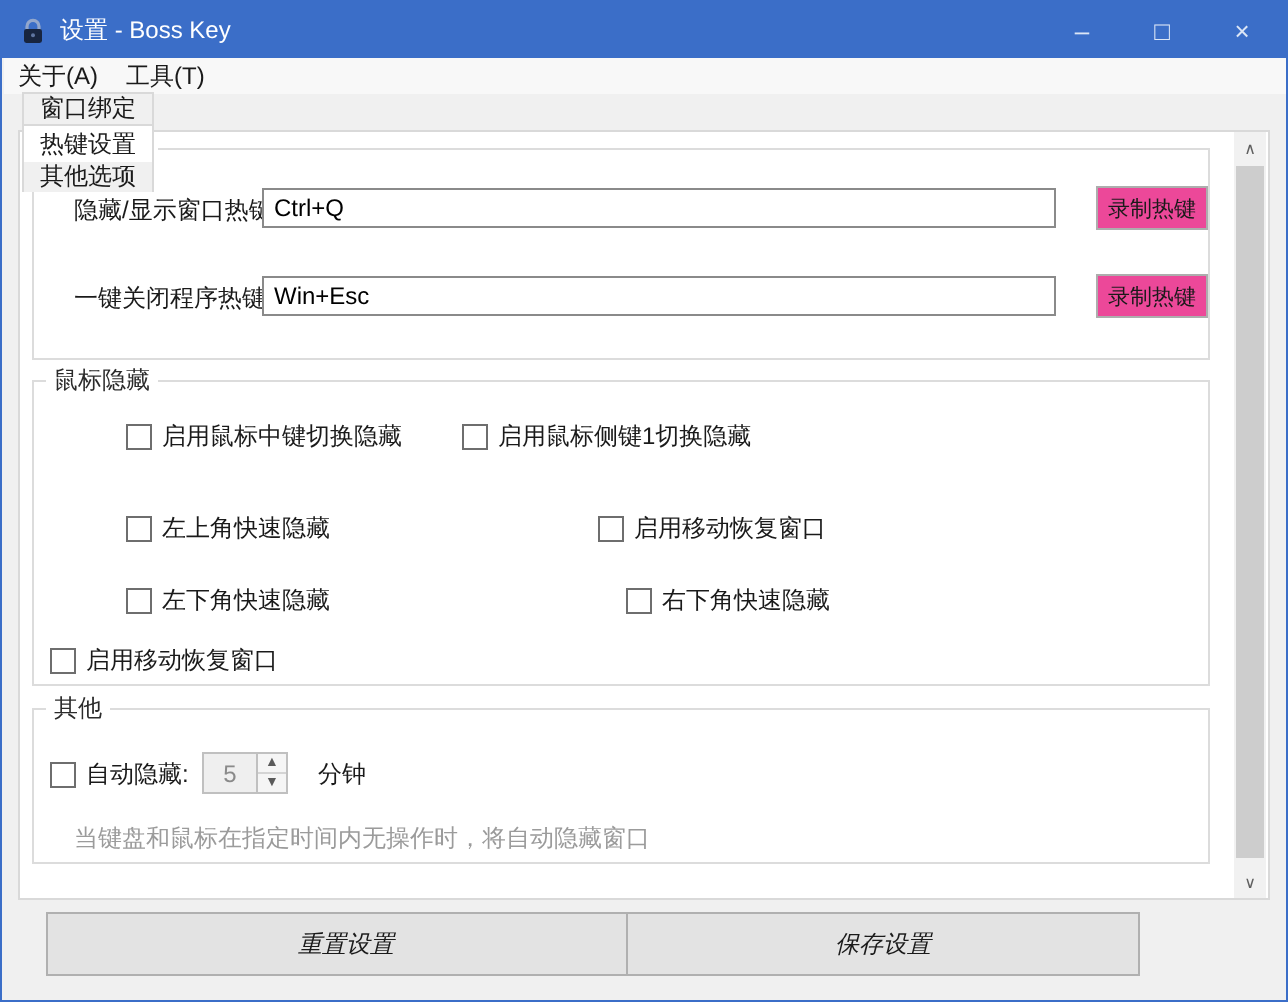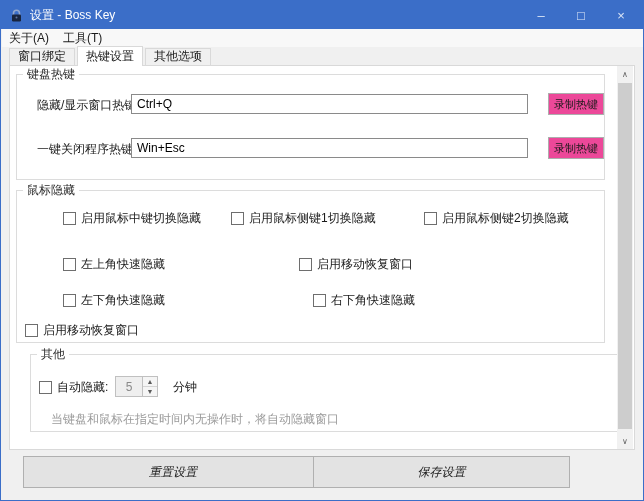--- a/index.html
+++ b/index.html
@@ -12,21 +12,21 @@
   .titlebar .lock{margin-left:9px;width:13px;height:13px;flex:0 0 auto;}
   .titlebar .title{margin-left:7px;color:#ffffff;font-size:12px;}
   .wincontrols{position:absolute;right:2px;top:0;height:28px;display:flex;}
   .wincontrol{width:40px;height:28px;display:flex;align-items:center;justify-content:center;
               color:#dce6f6;font-size:13px;cursor:default;}
   
   .menubar{position:absolute;left:1px;top:28px;width:641px;height:18px;background:#f8f8f8;
            display:flex;align-items:center;font-size:12px;color:#1a1a1a;}
   .menuitem{padding:0 7px;height:18px;line-height:18px;}
   
-  .tabstrip{position:absolute;left:8px;top:45px;height:19px;display:flex;align-items:flex-end;z-index:3;}
+  .tabstrip{position:absolute;left:8px;top:45px;height:19px;display:flex;align-items:flex-end;z-index:3;flex-direction:column;}
   .tab{background:#f0f0f0;border:1px solid #d9d9d9;border-bottom:none;box-sizing:border-box;
        height:17px;line-height:15px;padding:0 8px;font-size:12px;color:#1a1a1a;}
   .tab + .tab{margin-left:2px;text-align:right;}
   .tab.active{background:#ffffff;height:20px;line-height:18px;margin-bottom:-1px;z-index:4;}
   
   .page{position:absolute;left:8px;top:64px;width:626px;height:385px;background:#ffffff;
         border:1px solid #d9d9d9;box-sizing:border-box;}
   .groupbox{position:absolute;border:1px solid #dcdcdc;background:#ffffff;box-sizing:border-box;}
   .grouptitle{position:absolute;top:-8px;left:6px;background:#ffffff;padding:0 4px;
               font-size:12px;color:#2b2b2b;line-height:14px;}
@@ -108,24 +108,20 @@
       <span class="grouptitle">鼠标隐藏</span>
 
       <div class="check" style="left:46px;top:19px;">
         <span class="cbbox"></span>
         <span class="cbtext">启用鼠标中键切换隐藏</span>
       </div>
       <div class="check" style="left:214px;top:19px;">
         <span class="cbbox"></span>
         <span class="cbtext">启用鼠标侧键1切换隐藏</span>
       </div>
-      <div class="check" style="left:407px;top:19px;">
-        <span class="cbbox"></span>
-        <span class="cbtext">启用鼠标侧键2切换隐藏</span>
-      </div>
 
       <div class="check" style="left:46px;top:65px;">
         <span class="cbbox"></span>
         <span class="cbtext">左上角快速隐藏</span>
       </div>
       <div class="check" style="left:282px;top:65px;">
         <span class="cbbox"></span>
         <span class="cbtext">启用移动恢复窗口</span>
       </div>
 
@@ -137,21 +133,21 @@
         <span class="cbbox"></span>
         <span class="cbtext">右下角快速隐藏</span>
       </div>
 
       <div class="check" style="left:8px;top:131px;">
         <span class="cbbox"></span>
         <span class="cbtext">启用移动恢复窗口</span>
       </div>
     </div>
 
-    <div class="groupbox" style="left:20px;top:288px;width:589px;height:78px;">
+    <div class="groupbox" style="left:6px;top:288px;width:589px;height:78px;">
       <span class="grouptitle">其他</span>
 
       <div class="check" style="left:8px;top:24px;">
         <span class="cbbox"></span>
         <span class="cbtext">自动隐藏:</span>
       </div>
 
       <div class="spinner" style="left:84px;top:21px;">
         <input class="spin-num" readonly="" value="5" style="">
         <div class="spin-btns">

